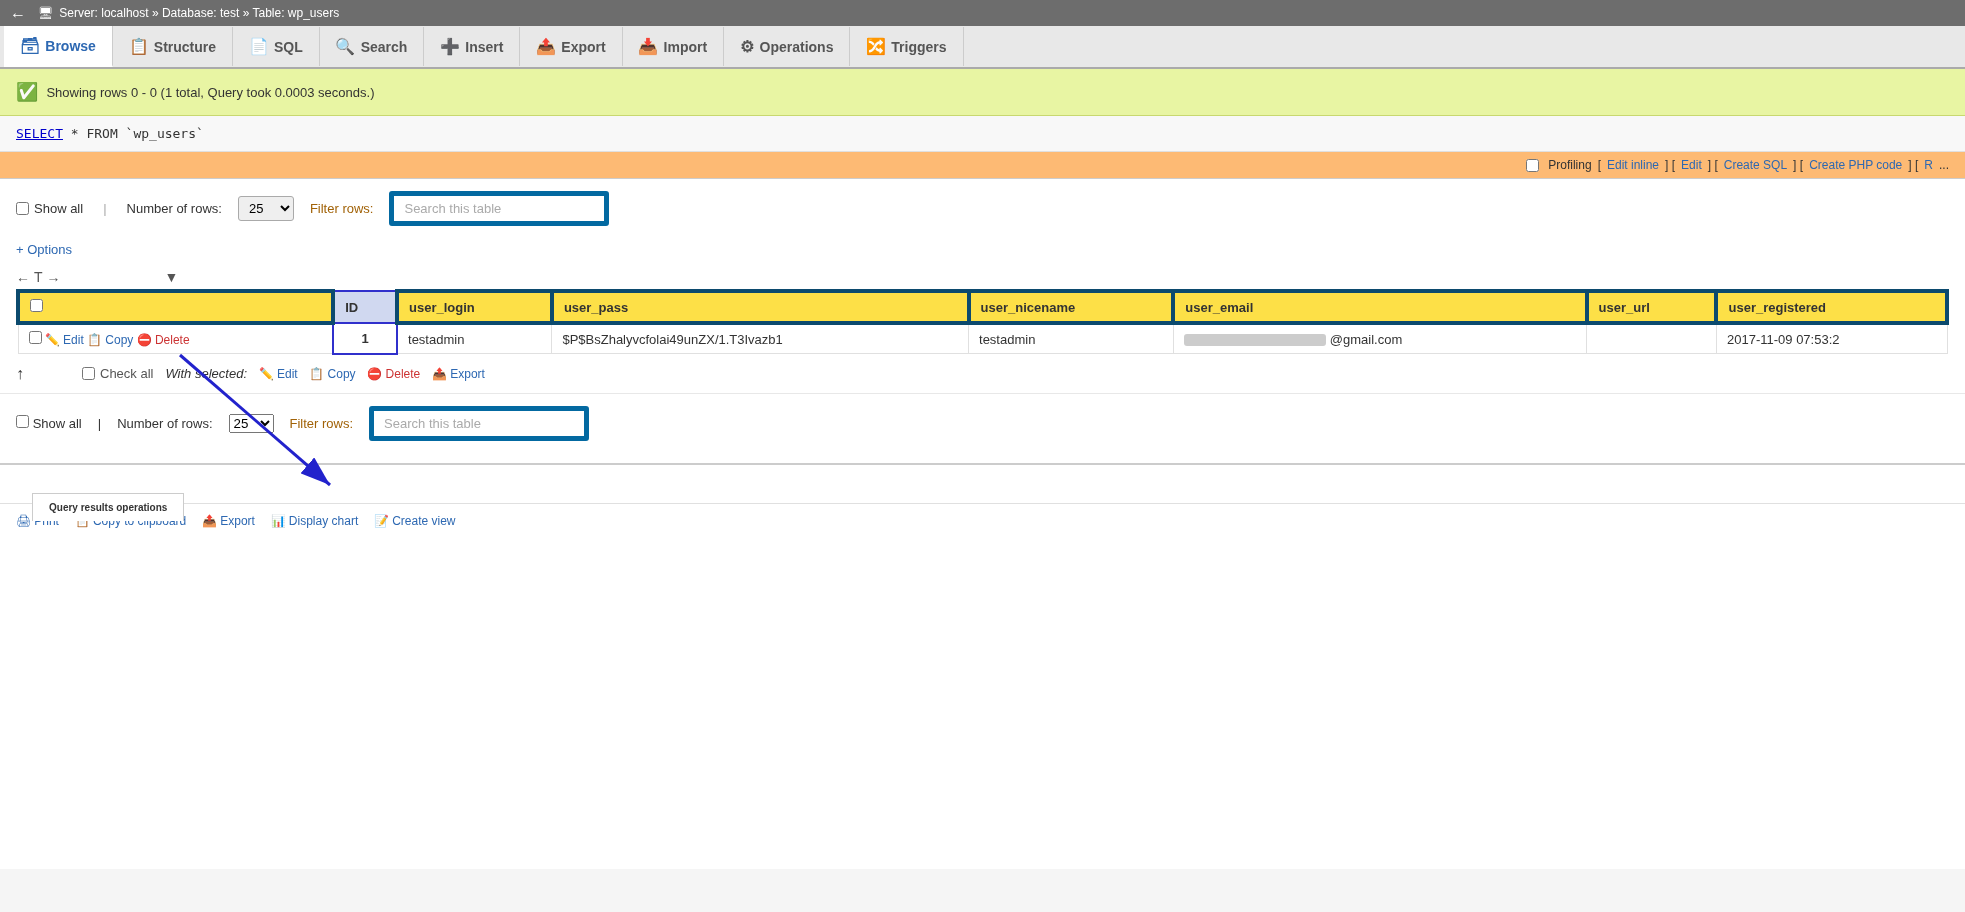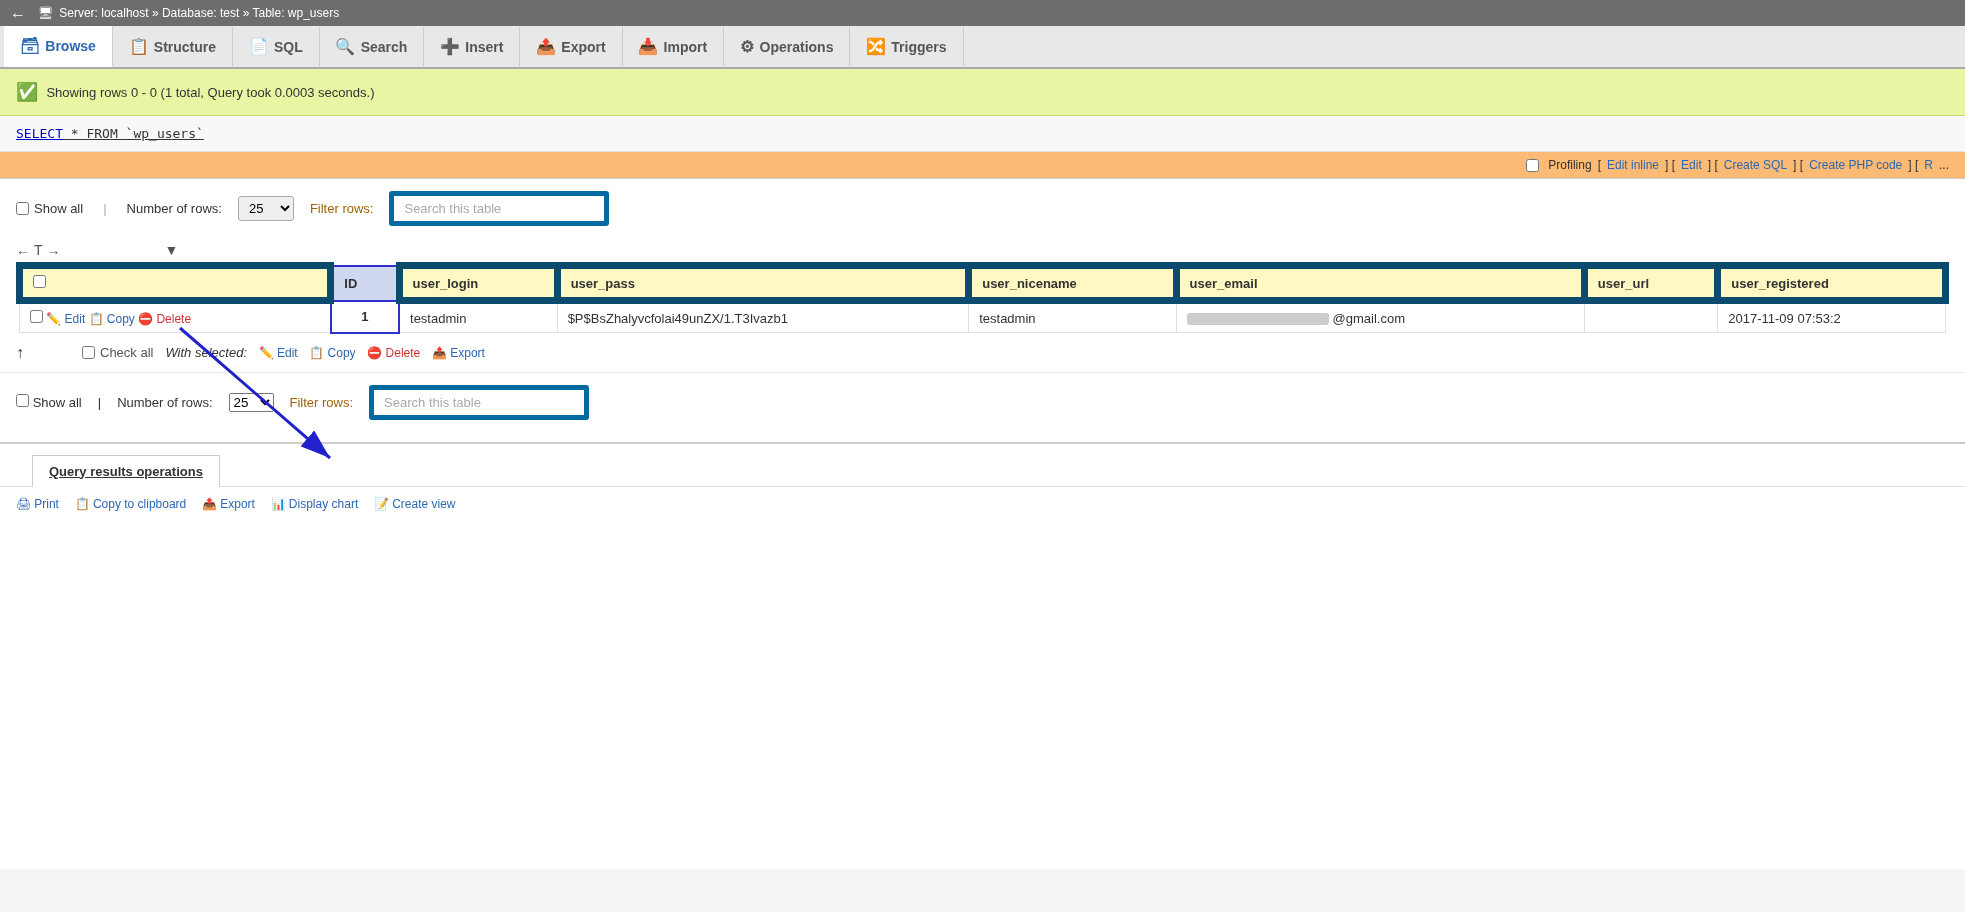--- a/index.html
+++ b/index.html
@@ -75,21 +75,20 @@
       font-size: 18px;
     }
 
     
     .sql-display {
       padding: 10px 16px;
       background: #f8f8f8;
       border-bottom: 1px solid #e0e0e0;
       font-family: monospace;
       font-size: 13px;
-      text-decoration: underline;
     }
     .sql-keyword {
       color: #0000cc;
       text-decoration: underline;
     }
 
     
     .profiling-bar {
       background: #fdba74;
       padding: 6px 16px;
@@ -171,22 +170,22 @@
     .data-table-wrapper {
       padding: 0 16px;
       overflow-x: auto;
     }
     .data-table {
       border-collapse: collapse;
       font-size: 13px;
       width: 100%;
     }
     .data-table th {
-      background: #fef9c3;
-      border: 7px solid #0c4a6e;
+      background: #fde047;
+      border: 4px solid #0c4a6e;
       padding: 6px 10px;
       text-align: left;
       white-space: nowrap;
       font-weight: bold;
     }
     .data-table th.id-col {
       background: #d0d8f0;
       border: 2px solid #3030cc;
       color: #333;
     }
@@ -254,25 +253,24 @@
       border-top: 2px solid #ccc;
       margin-top: 10px;
     }
     .query-results-tab {
       display: inline-block;
       background: #fff;
       border: 1px solid #ccc;
       border-bottom: none;
       padding: 8px 16px;
       font-weight: bold;
-      font-size: 13px;
+      font-size: 10px;
       margin-left: 16px;
       position: relative;
-      top: 1px;
-      text-decoration: underline;
+      top: 18px;
     }
     .query-results-actions {
       padding: 10px 16px;
       display: flex;
       align-items: center;
       gap: 16px;
       border-top: 1px solid #e0e0e0;
     }
 
     .table-area {
@@ -363,20 +361,23 @@
     <span>Number of rows:</span>
     <select>
       <option>25</option>
       <option>50</option>
       <option>100</option>
     </select>
     <span class="filter-label">Filter rows:</span>
     <input type="text" class="filter-input" placeholder="Search this table" style="">
   </div>
 
+  <div class="options-row">
+    <a href="#" class="options-link">+ Options</a>
+  </div>
 
   <div class="table-area">
 
     <div class="col-resize-bar">
       <span>←</span>
       <span>T</span>
       <span>→</span>
       <span style="margin-left:100px;">▼</span>
     </div>
 

